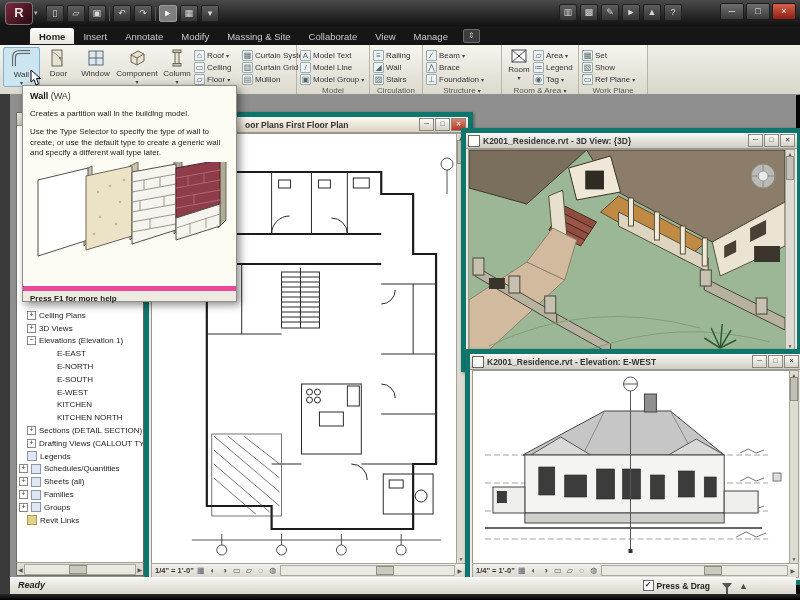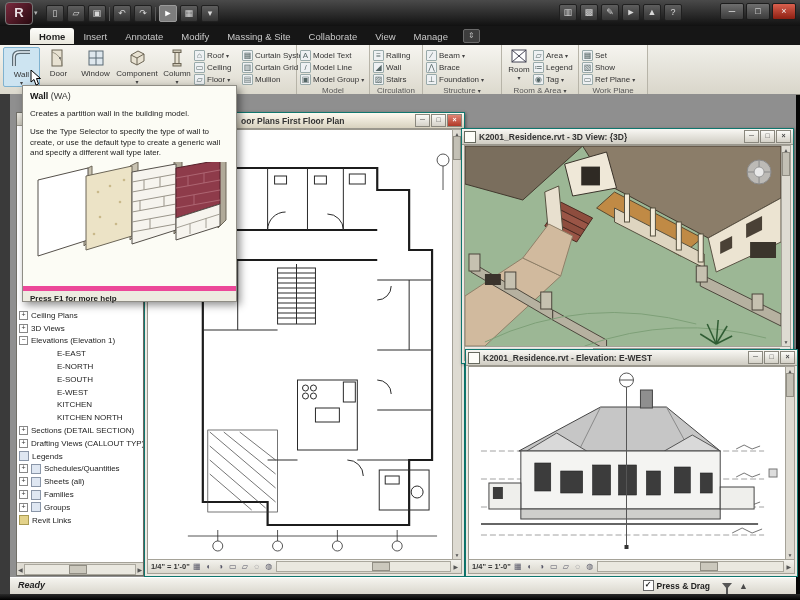--- a/index.html
+++ b/index.html
@@ -37,21 +37,21 @@
   .sg{width:9px;height:9px;font-size:8px;line-height:9px;text-align:center;color:#566;border:1px solid #9aa;background:#eef1f3;border-radius:1px;flex:none;}
   .car{font-size:6px;color:#444;}
   .greyed{color:#9a9a9a;}
   .rfill{flex:1;background:linear-gradient(#f0efe9,#d9d6ca);border-right:none;}
 
   
   .leftedge{position:absolute;left:0;top:94px;width:10px;height:500px;background:#3a3a3a;}
   .mainbg{position:absolute;left:10px;top:94px;width:786px;height:483px;background:#8f8f8f;}
 
   
-  .cwin{position:absolute;background:#ece9e2;border:1px solid #0f766e;box-shadow:1px 1px 3px rgba(0,0,0,.4);}
+  .cwin{position:absolute;background:#ece9e2;border:5px solid #0f766e;box-shadow:1px 1px 3px rgba(0,0,0,.4);}
   .ctitle{height:15px;background:linear-gradient(#f9f8f4,#cfccc2);border-bottom:1px solid #9a978d;display:flex;align-items:center;padding:0 2px;font-size:8.5px;font-weight:bold;color:#333;position:relative;}
   .docicon{width:10px;height:10px;border:1px solid #676a5f;background:#fdfdf8;margin-right:3px;flex:none;}
   .ctbtns{position:absolute;right:2px;top:1px;display:flex;gap:1px;}
   .cb{width:13px;height:11px;border:1px solid #8a887e;background:linear-gradient(#fbfbf8,#d5d2c8);font-size:7px;line-height:10px;text-align:center;color:#444;}
   .cb.close-red{background:linear-gradient(#e08373,#b03a28);color:#fff;}
   .ccontent{position:absolute;left:2px;right:11px;top:16px;bottom:16px;background:#fff;border:1px solid #9b988e;overflow:hidden;}
   .vscroll{position:absolute;right:2px;top:16px;bottom:16px;width:8px;background:#dedbd2;border:1px solid #a5a298;}
   .vthumb{position:absolute;left:0;right:0;top:6px;height:22px;background:#c3c0b5;border:1px solid #918e84;}
   .varr{position:absolute;left:0;width:100%;font-size:5px;text-align:center;color:#555;}
   .vbar{position:absolute;left:2px;right:2px;bottom:2px;height:13px;background:linear-gradient(#f3f2ed,#dad7cd);border:1px solid #a5a298;display:flex;align-items:center;padding:0 3px;gap:2px;}
@@ -62,21 +62,21 @@
   .harr{font-size:6px;color:#555;flex:none;}
 
   
   .browser{position:absolute;left:16px;top:112px;width:126px;height:462px;background:#fff;border:1px solid #716f68;}
   .bhead{height:12px;background:linear-gradient(#e9e7df,#c9c6bb);border-bottom:1px solid #9a978d;}
   .btree{position:absolute;left:0;top:196px;right:0;bottom:14px;overflow:hidden;}
   .trow{display:flex;align-items:center;height:12.8px;font-size:8px;color:#222;white-space:nowrap;overflow:hidden;}
   .tg{width:7px;height:7px;border:1px solid #888;background:#fff;font-size:7px;line-height:6px;text-align:center;color:#333;margin-right:3px;flex:none;box-sizing:content-box;}
   .ticon{width:8px;height:8px;border:1px solid #8a96a8;background:#dfe7f2;margin-right:3px;flex:none;}
   .ticon.gold{background:#e3d28a;border-color:#a99a52;}
-  .ind1{padding-left:2px;} .ind3{padding-left:40px;} .ind0{padding-left:2px;}
+  .ind1{padding-left:10px;} .ind3{padding-left:40px;} .ind0{padding-left:2px;}
   .hscroll{position:absolute;left:0;right:0;bottom:0;height:12px;background:#dedbd2;border-top:1px solid #a5a298;display:flex;align-items:center;padding:0 1px;gap:1px;}
 
   
   .statusbar{position:absolute;left:10px;top:577px;width:786px;height:17px;background:linear-gradient(#f5f4ef,#d8d5cb);border-top:1px solid #fff;font-size:9px;color:#222;}
   .ready{position:absolute;left:8px;top:2px;font-style:italic;font-weight:bold;}
   .pd{position:absolute;right:86px;top:2px;display:flex;align-items:center;gap:3px;font-size:8.5px;font-weight:bold;}
   .cbx{width:9px;height:9px;border:1px solid #666;background:#fff;font-size:8px;line-height:8px;text-align:center;color:#222;flex:none;}
   .sbicons{position:absolute;right:48px;top:3px;display:flex;gap:7px;align-items:center;}
   .funnel{width:0;height:0;border-left:5px solid transparent;border-right:5px solid transparent;border-top:6px solid #555;position:relative;}
   .funnel:after{content:"";position:absolute;left:-1px;top:-2px;width:2px;height:7px;background:#555;}

